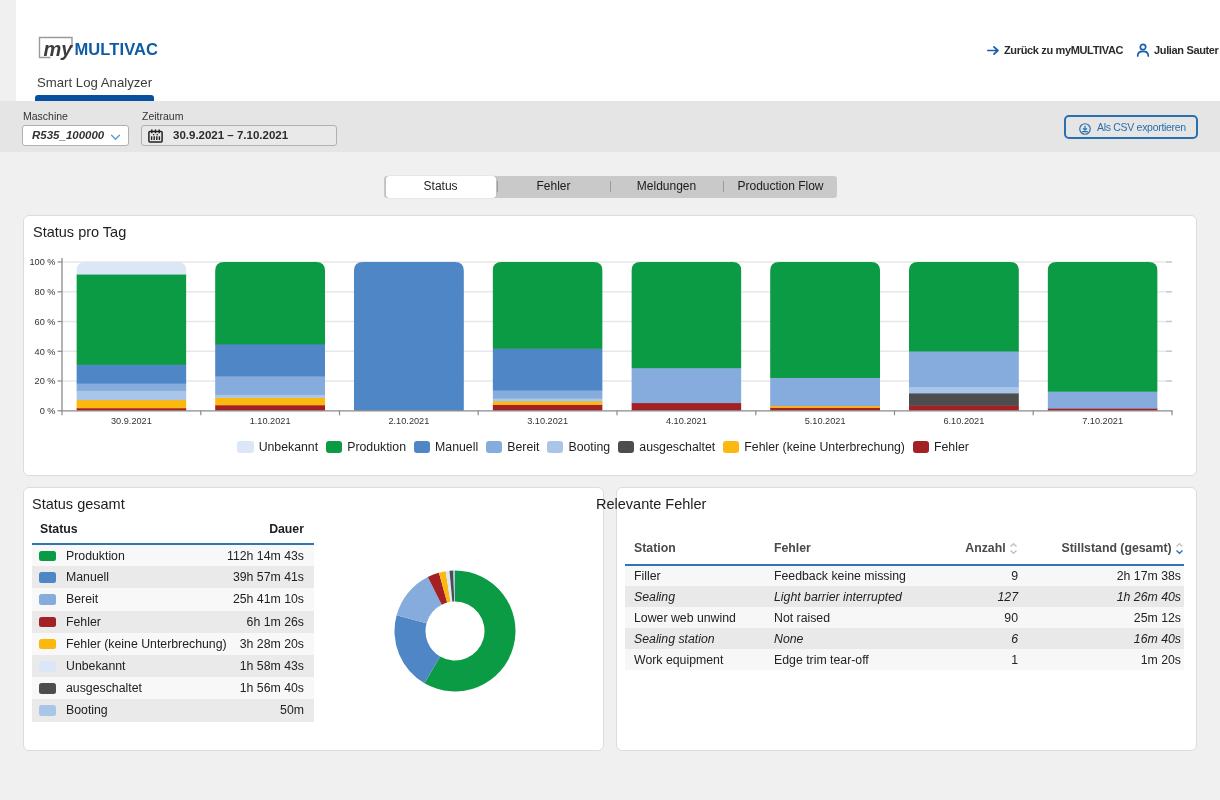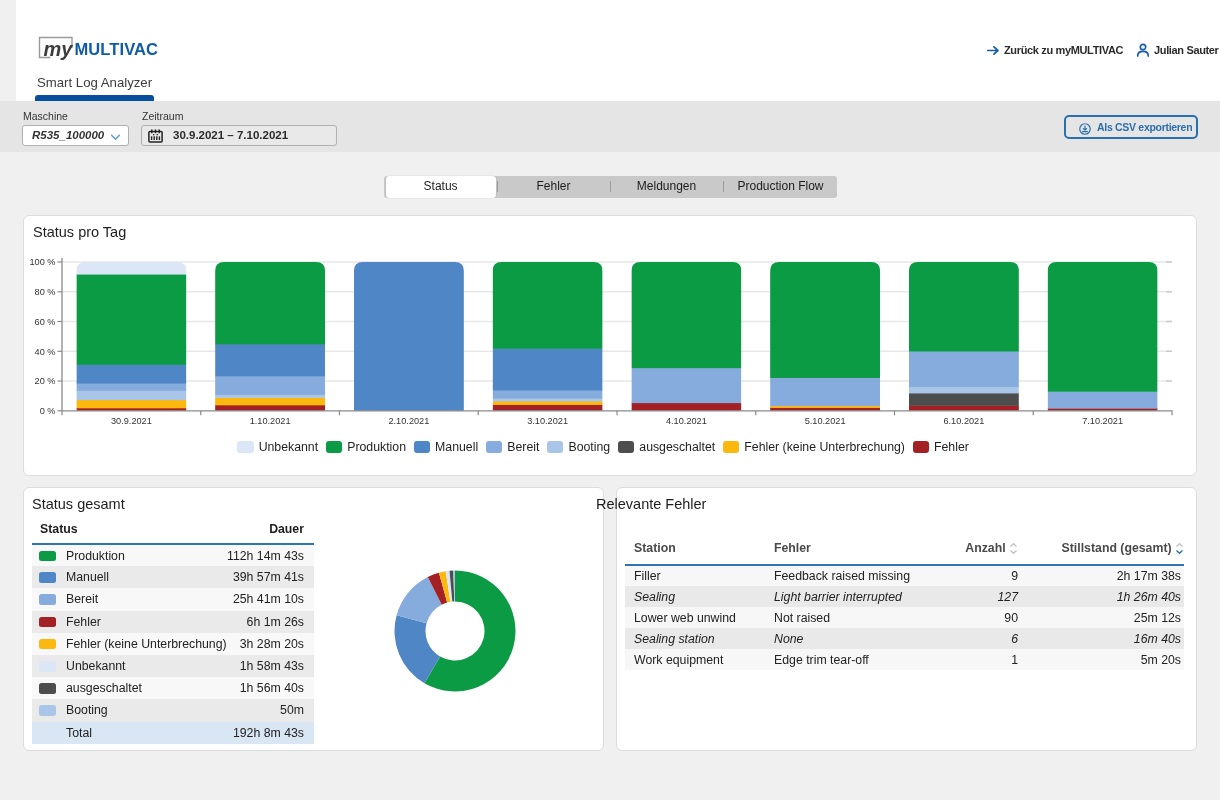--- a/index.html
+++ b/index.html
@@ -3,21 +3,21 @@
 * { margin:0; padding:0; box-sizing:border-box; }
 html,body { width:1220px; height:800px; font-family:"Liberation Sans", sans-serif; background:#f0f0f0; overflow:hidden; }
 .header { position:absolute; left:16px; top:0; width:1220px; height:101px; background:#fff; }
 .sla { position:absolute; left:21px; top:75px; font-size:13.2px; color:#3c3c3c; }
 .bluebar { position:absolute; left:19px; top:95px; width:119px; height:6px; background:#07509e; border-radius:3px 3px 0 0; }
 .hlink { position:absolute; top:44px; font-size:11px; font-weight:bold; color:#2b2b2b; letter-spacing:-0.35px; }
 .toolbar { position:absolute; left:0; top:101px; width:1220px; height:51px; background:#e5e5e5; }
 .tlabel { position:absolute; top:9px; font-size:10.5px; color:#333; }
 .select { position:absolute; left:22px; top:24px; width:107px; height:21px; background:#fff; border:1px solid #b0b0b0; border-radius:3px; font-size:11.5px; font-weight:bold; color:#333; line-height:19px; padding-left:9px;font-style:italic; }
 .dinput { position:absolute; left:141px; top:24px; width:196px; height:21px; background:#e9e9e9; border:1px solid #b0b0b0; border-radius:3px; font-size:11.5px; font-weight:bold; color:#2b2b2b; line-height:19px; padding-left:31px; }
-.csvbtn { position:absolute; left:1064px; top:14px; width:134px; height:24px; border:2px solid #2a6fae; border-radius:5px; font-size:10.5px; font-weight:bold; color:#2a6fae; line-height:20px; white-space:nowrap; padding-left:31px; letter-spacing:-0.3px; }
+.csvbtn { position:absolute; left:1064px; top:14px; width:134px; height:24px; border:2px solid #2a6fae; border-radius:5px; font-size:10.5px; font-weight:normal; color:#2a6fae; line-height:20px; white-space:nowrap; padding-left:31px; letter-spacing:-0.3px; }
 .seg { position:absolute; left:384px; top:176px; width:453px; height:21.5px; background:#c9c9c9; border-radius:3px; font-size:12px; color:#1c1c1c; }
 .seg .s { position:absolute; top:0; width:113px; height:21.5px; text-align:center; line-height:21.5px; }
 .seg .active { background:#fff; border-radius:3px; box-shadow:0 0 1px rgba(0,0,0,0.35); width:110px; }
 .seg .div { position:absolute; top:5px; width:1px; height:11px; background:#9b9b9b; }
 .card { position:absolute; background:#fff; border:1px solid #dcdcdc; border-radius:6px; }
 .ctitle { position:absolute; font-size:14.5px; color:#1d1d1d; }
 .legend { position:absolute; left:-9px; top:440px; width:1224px; text-align:center; font-size:12.3px; color:#1f1f1f; white-space:nowrap; }
 .legend .li { margin:0 3.8px; }
 .legend .sw { display:inline-block; width:16.5px; height:11.5px; border-radius:3px; vertical-align:-1.5px; margin-right:5px; }
 table { border-collapse:collapse; position:absolute; }
@@ -257,24 +257,20 @@
         <td class="r">1h 58m 43s</td>
       </tr>
       <tr class="odd">
         <td class="l"><span class="rs" style="background:#4d4d4d"></span>ausgeschaltet</td>
         <td class="r">1h 56m 40s</td>
       </tr>
       <tr class="even">
         <td class="l"><span class="rs" style="background:#a9c6e9"></span>Booting</td>
         <td class="r">50m</td>
       </tr>
-      <tr class="totrow">
-        <td class="l" style="padding-left:34px">Total</td>
-        <td class="r">192h 8m 43s</td>
-      </tr>
     </tbody>
   </table>
 <svg width="122" height="122" viewBox="0 0 122 122" style="position:absolute;left:394px;top:570px">
     <path d="M61.00,0.50 A60.5,60.5 0 1 1 30.48,113.24 L46.12,86.47 A29.5,29.5 0 1 0 61.00,31.50 Z" fill="#0c9b45"></path>
     <path d="M30.48,113.24 A60.5,60.5 0 0 1 2.61,45.17 L32.53,53.28 A29.5,29.5 0 0 0 46.12,86.47 Z" fill="#4f86c6"></path>
     <path d="M2.61,45.17 A60.5,60.5 0 0 1 33.81,6.95 L47.74,34.65 A29.5,29.5 0 0 0 32.53,53.28 Z" fill="#85acdc"></path>
     <path d="M33.81,6.95 A60.5,60.5 0 0 1 44.92,2.68 L53.16,32.56 A29.5,29.5 0 0 0 47.74,34.65 Z" fill="#a32024"></path>
     <path d="M44.92,2.68 A60.5,60.5 0 0 1 51.63,1.23 L56.43,31.86 A29.5,29.5 0 0 0 53.16,32.56 Z" fill="#fbb80f"></path>
     <path d="M51.63,1.23 A60.5,60.5 0 0 1 55.51,0.75 L58.32,31.62 A29.5,29.5 0 0 0 56.43,31.86 Z" fill="#dbe7f6"></path>
     <path d="M55.51,0.75 A60.5,60.5 0 0 1 59.35,0.52 L60.20,31.51 A29.5,29.5 0 0 0 58.32,31.62 Z" fill="#4d4d4d"></path>
@@ -291,21 +287,21 @@
             <path d="M1.5 4.5 L4.5 1.8 L7.5 4.5" fill="none" stroke="#c3c3c3" stroke-width="1.5"></path>
             <path d="M1.5 8.5 L4.5 11.2 L7.5 8.5" fill="none" stroke="#c3c3c3" stroke-width="1.5"></path>
           </svg></th>
         <th class="r">Stillstand (gesamt)&nbsp;<svg class="sic" width="9" height="13" viewBox="0 0 9 13">
             <path d="M1.5 4.5 L4.5 1.8 L7.5 4.5" fill="none" stroke="#c3c3c3" stroke-width="1.5"></path>
             <path d="M1.5 8.5 L4.5 11.2 L7.5 8.5" fill="none" stroke="#2e74b6" stroke-width="1.5"></path>
           </svg></th>
       </tr>
       <tr class="odd">
         <td class="l">Filler</td>
-        <td class="l">Feedback raised missing</td>
+        <td class="l">Feedback keine missing</td>
         <td class="r">9</td>
         <td class="r" style="padding-right:3px">2h 17m 38s</td>
       </tr>
       <tr class="even">
         <td class="l">Sealing</td>
         <td class="l">Light barrier interrupted</td>
         <td class="r">127</td>
         <td class="r" style="padding-right:3px">1h 26m 40s</td>
       </tr>
       <tr class="odd">
@@ -317,16 +313,16 @@
       <tr class="even">
         <td class="l">Sealing station</td>
         <td class="l">None</td>
         <td class="r">6</td>
         <td class="r" style="padding-right:3px">16m 40s</td>
       </tr>
       <tr class="odd">
         <td class="l">Work equipment</td>
         <td class="l">Edge trim tear-off</td>
         <td class="r">1</td>
-        <td class="r" style="padding-right:3px">5m 20s</td>
+        <td class="r" style="padding-right:3px">1m 20s</td>
       </tr>
     </tbody>
   </table>
 
 </body></html>

